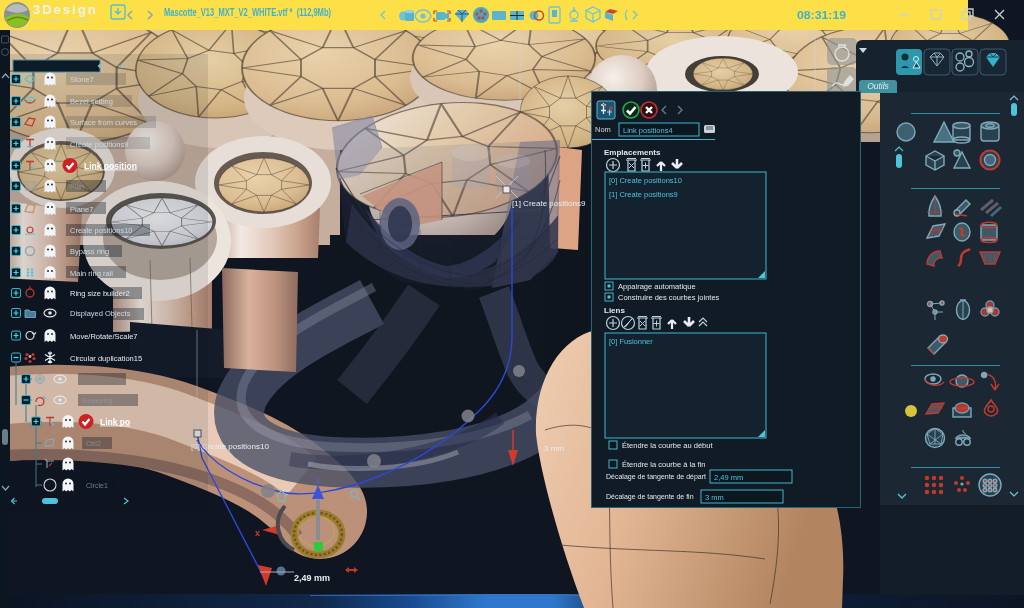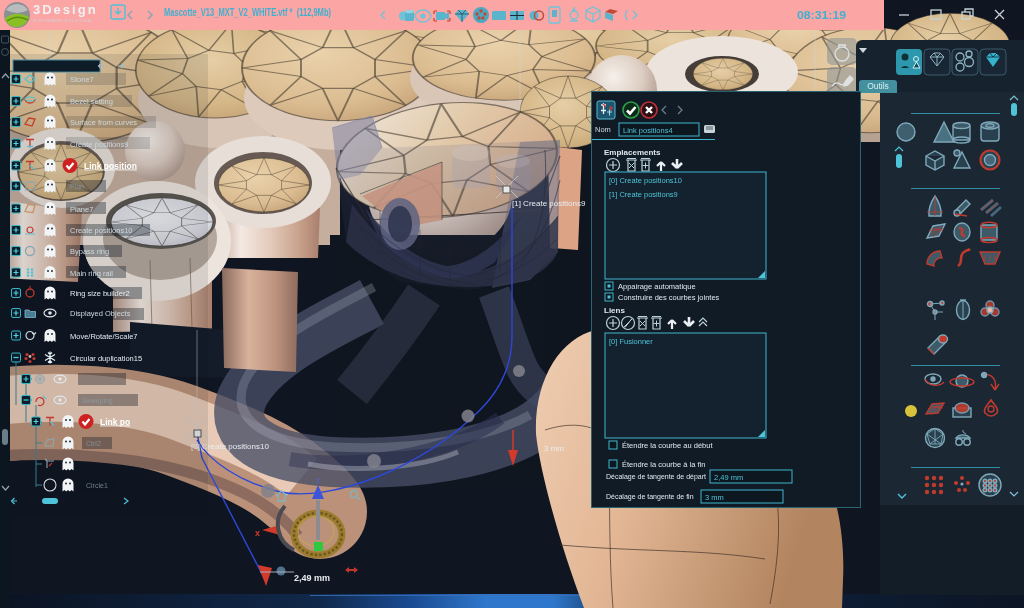--- a/index.html
+++ b/index.html
@@ -245,21 +245,21 @@
 <path d="M260,572 L294,572" stroke="#aab" stroke-width="1"></path>
 
 <text x="512" y="206" fill="#e8edf0" font-size="8">[1] Create positions9</text>
 <text x="191" y="449" fill="#e8edf0" font-size="8">[0] Create positions10</text>
 <text x="544" y="451" fill="#e8edf0" font-size="8">3 mm</text>
 <text x="294" y="581" fill="#e8edf0" font-size="9" font-weight="bold">2,49 mm</text>
 
 <path d="M50,30 V95 M197,330 V430 M520,30 V110 M815,30 V90" stroke="#cfd4d8" stroke-width="1" opacity="0.5"></path>
 </svg>
 
-<div class="abs" id="topbar" style="left:0;top:0;width:884px;height:30px;background:#fca5a5;">
+<div class="abs" id="topbar" style="left:0;top:0;width:968px;height:30px;background:#fde047;">
  <svg width="1024" height="30">
 
   <circle cx="17" cy="15" r="13" fill="#8a8f93"></circle>
   <path d="M6,10 A13,13 0 0 1 28,10 Q18,16 6,10" fill="#b8bcbe"></path>
   <path d="M5,18 Q17,10 29,17 A13,13 0 0 1 8,24 Q5,21 5,18" fill="#8bc024"></path>
   <path d="M7,21 Q17,14 28,20" stroke="#5a8c12" stroke-width="1.5" fill="none"></path>
   <text x="33" y="14" fill="#eef2f4" font-size="13" font-weight="bold" letter-spacing="2">3Design</text>
   <text x="33" y="22" fill="#cdd5da" font-size="4.4" letter-spacing="0.6">SOFTWARE SOLUTION</text>
 
   <rect x="111" y="5" width="14" height="14" rx="2" fill="none" stroke="#53c0d8" stroke-width="1.4"></rect>
@@ -811,14 +811,14 @@
   <circle cx="104" cy="17" r="4" fill="none" stroke="#8fb4c2" stroke-width="1.3"></circle>
           <circle cx="104" cy="27" r="4" fill="none" stroke="#8fb4c2" stroke-width="1.3"></circle>
           <circle cx="113" cy="22" r="4.5" fill="none" stroke="#8fb4c2" stroke-width="1.3"></circle>
           <circle cx="113" cy="14" r="3" fill="none" stroke="#8fb4c2" stroke-width="1.3"></circle>
   <rect x="124" y="9" width="26" height="26" rx="4" fill="#182733" stroke="#3d5a6a"></rect>
   <path d="M130,17 l4,-4 h6 l4,4 -7,10 z" fill="#35b2cc"></path>
           <path d="M130,17 h14 M134,13 l3,4 4,-4" stroke="#0e2630" stroke-width="0.8" fill="none"></path>
  </g>
 </svg>
 </div>
-<div class="abs" style="z-index:5;left:859px;top:80px;width:38px;height:13px;background:#43919e;border-radius:3px 3px 0 0;color:#d8edf0;font-size:8.5px;text-align:center;line-height:13px;">Outils</div>
+<div class="abs" style="z-index:5;left:859px;top:80px;width:38px;height:13px;background:#43919e;border-radius:3px 3px 0 0;color:#d8edf0;font-size:8.5px;text-align:center;line-height:13px;font-style:italic;">Outils</div>
 </div>
 
 </body></html>

